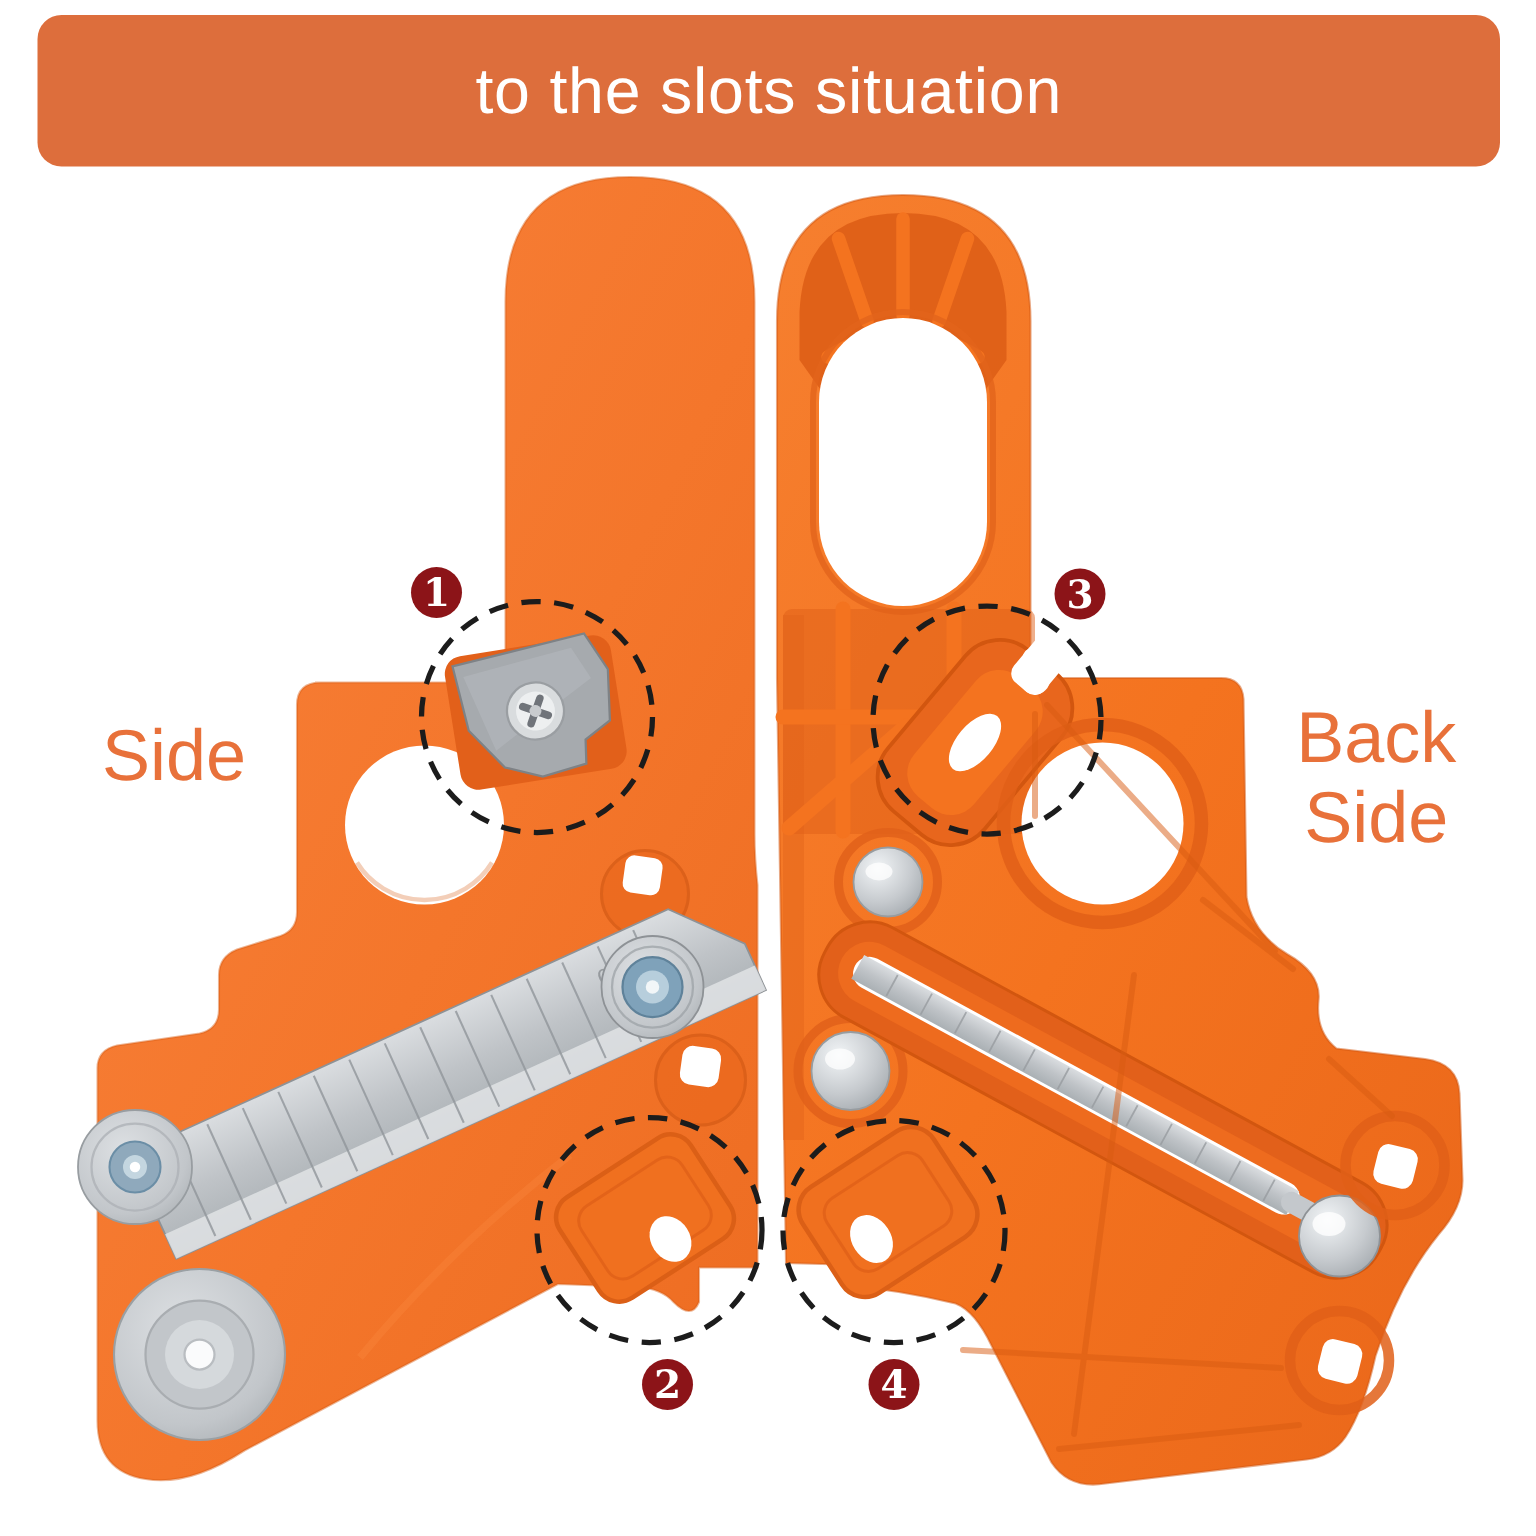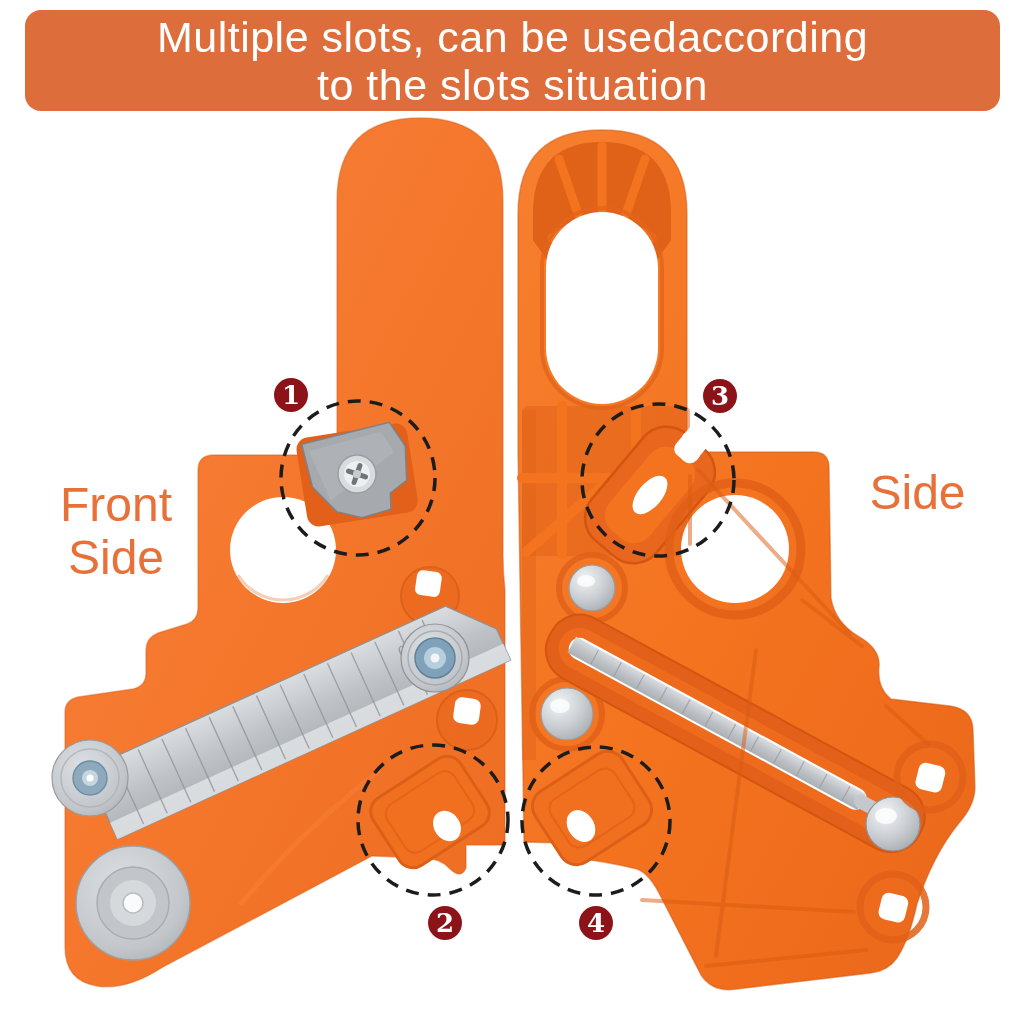--- a/index.html
+++ b/index.html
@@ -17,30 +17,29 @@
   svg{position:absolute;left:0;top:0;}
   svg text.badge-num{font-family:"DejaVu Serif",serif;font-weight:bold;font-size:26px;}
   svg text.blade-mark{font-family:"DejaVu Sans",sans-serif;font-size:15px;}
 </style>
 </head>
 <body>
 
 <div class="stage">
 
   <div class="banner">
-    <div>Multiple slots, can be usedaccording</div>
     <div>to the slots situation</div>
   </div>
 
   <div class="side-label front">
-    <div>Front</div>
     <div>Side</div>
   </div>
 
   <div class="side-label back">
+    <div>Back</div>
     <div>Side</div>
   </div>
 
   <svg width="1024" height="1024" viewBox="0 0 1024 1024">
     <defs>
       <linearGradient id="gradFront" x1="0" y1="0" x2="1" y2="1">
         <stop offset="0" stop-color="#f8823c"></stop>
         <stop offset="0.55" stop-color="#f4762b"></stop>
         <stop offset="1" stop-color="#ed6c21"></stop>
       </linearGradient>

